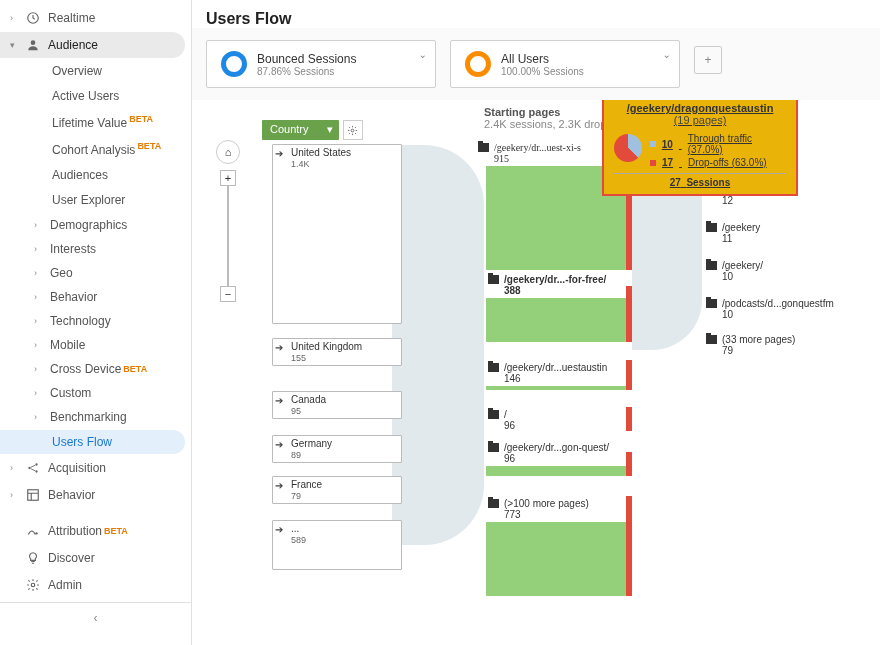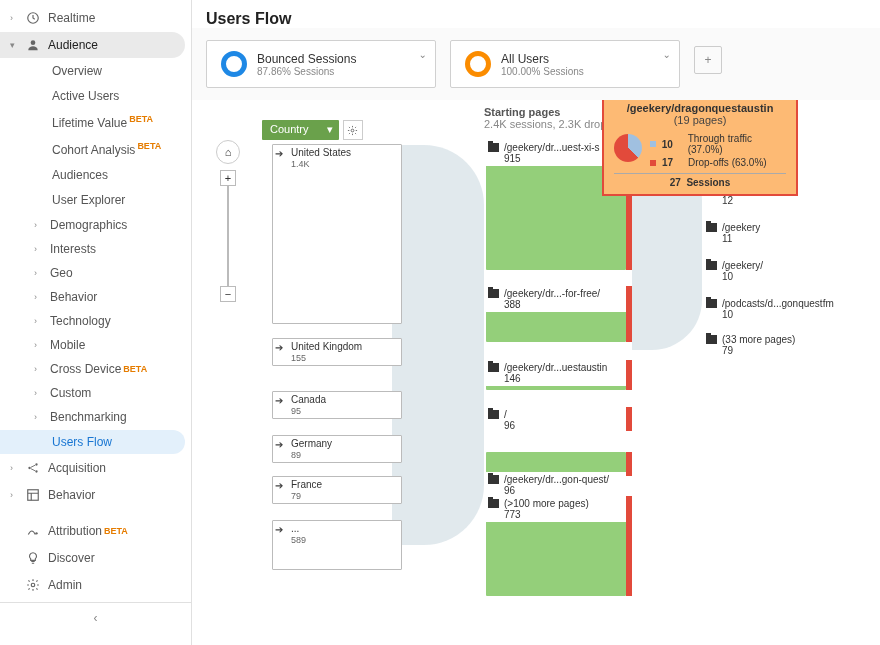--- a/index.html
+++ b/index.html
@@ -45,21 +45,21 @@
 .node { position: absolute; background: #fff; border: 1px solid #bbb; border-radius: 1px; font-size: 10px; color: #333; padding: 2px 4px 2px 18px; }
 .node .nm { display: block; }
 .node .vl { color: #666; font-size: 9px; }
 .node .arr { position: absolute; left: 2px; top: 3px; font-size: 10px; color: #444; }
 .page-green { position: absolute; background: #94cf7a; border-radius: 1px; }
 .page-box { position: absolute; background: #fff; font-size: 10px; color: #333; padding: 2px 4px 2px 18px; }
 .page-box .ic { position: absolute; left: 2px; top: 3px; width: 11px; height: 9px; background: #333; }
 .page-box .ic::before { content: ''; position: absolute; left: 0; top: -2px; width: 5px; height: 1.5px; background: #333; }
 .drop-bar { position: absolute; background: #e24a3b; width: 6px; }
 .link-path { position: absolute; background: rgba(180, 200, 210, 0.4); }
-.tooltip { position: absolute; background: #fdba74; border: 2px solid #e24a3b; padding: 6px 10px; font-size: 11px; z-index: 100; width: 196px; }
+.tooltip { position: absolute; background: #eab308; border: 2px solid #e24a3b; padding: 6px 10px; font-size: 11px; z-index: 100; width: 196px; text-decoration: underline; }
 .tooltip .tt-title { font-weight: bold; text-align: center; font-size: 11px; }
 .tooltip .tt-sub { text-align: center; font-size: 11px; color: #444; margin-bottom: 6px; }
 .tooltip .tt-row { display: flex; align-items: center; gap: 6px; font-size: 10px; padding: 1px 0; }
 .tooltip .tt-pie { width: 28px; height: 28px; border-radius: 50%; background: conic-gradient(#a0c0e0 0 37%, #e24a3b 37% 100%); float: left; margin-right: 8px; margin-top: 2px; }
 .tooltip .tt-legend { overflow: hidden; }
 .tooltip .dot { width: 6px; height: 6px; display: inline-block; }
 .tooltip .dot.blue { background: #a0c0e0; }
 .tooltip .dot.red { background: #e24a3b; }
 .tooltip .tt-foot { border-top: 1px solid #aaa; margin-top: 4px; padding-top: 3px; text-align: center; font-size: 10px; font-weight: bold; clear: both; }
 svg.icn-svg { width: 14px; height: 14px; fill: currentColor; }
@@ -263,37 +263,37 @@
       <span class="vl">79</span>
     </div>
     <div class="node" style="left:80px; top:420px; width:130px; height:50px;">
       <span class="arr">➔</span>
       <span class="nm">...</span>
       <span class="vl">589</span>
     </div>
 
     <div class="page-green" style="left:294px; top:40px; width:140px; height:130px;"></div>
     <div class="drop-bar" style="left:434px; top:40px; height:130px;"></div>
-    <div class="page-box" style="left:294px; top:40px; width:140px;"><span class="ic"></span><span>/geekery/dr...uest-xi-s</span><br><span class="vl">915</span></div>
+    <div class="page-box" style="left:284px; top:40px; width:140px;font-family:Liberation Serif, serif;"><span class="ic"></span><span>/geekery/dr...uest-xi-s</span><br><span class="vl">915</span></div>
 
     <div class="page-green" style="left:294px; top:186px; width:140px; height:56px;"></div>
     <div class="drop-bar" style="left:434px; top:186px; height:56px;"></div>
-    <div class="page-box" style="left:294px; top:186px; width:140px;"><span class="ic"></span><span>/geekery/dr...-for-free/</span><br><span class="vl">388</span></div>
+    <div class="page-box" style="left:294px; top:172px; width:140px;font-weight:bold;"><span class="ic"></span><span>/geekery/dr...-for-free/</span><br><span class="vl">388</span></div>
 
     <div class="page-green" style="left:294px; top:260px; width:140px; height:30px;"></div>
     <div class="drop-bar" style="left:434px; top:260px; height:30px;"></div>
     <div class="page-box" style="left:294px; top:260px; width:140px;"><span class="ic"></span><span>/geekery/dr...uestaustin</span><br><span class="vl">146</span></div>
 
     <div class="page-green" style="left:294px; top:307px; width:140px; height:24px;"></div>
     <div class="drop-bar" style="left:434px; top:307px; height:24px;"></div>
     <div class="page-box" style="left:294px; top:307px; width:140px;"><span class="ic"></span><span>/</span><br><span class="vl">96</span></div>
 
     <div class="page-green" style="left:294px; top:352px; width:140px; height:24px;"></div>
     <div class="drop-bar" style="left:434px; top:352px; height:24px;"></div>
-    <div class="page-box" style="left:294px; top:372px; width:140px;"><span class="ic"></span><span>/geekery/dr...gon-quest/</span><br><span class="vl">96</span></div>
+    <div class="page-box" style="left:294px; top:340px; width:140px;"><span class="ic"></span><span>/geekery/dr...gon-quest/</span><br><span class="vl">96</span></div>
 
     <div class="page-green" style="left:294px; top:396px; width:140px; height:100px;"></div>
     <div class="drop-bar" style="left:434px; top:396px; height:100px;"></div>
     <div class="page-box" style="left:294px; top:396px; width:140px;"><span class="ic"></span><span>(&gt;100 more pages)</span><br><span class="vl">773</span></div>
 
     <div class="link-path" style="left:440px; top:50px; width:70px; height:200px; border-radius:0 50px 50px 0;"></div>
 
     <div class="page-box" style="left:512px; top:40px; width:130px;"><span class="ic"></span><span>...tin</span></div>
     <div class="page-box" style="left:512px; top:82px; width:130px;"><span class="ic"></span><br><span class="vl">12</span></div>
     <div class="page-box" style="left:512px; top:120px; width:130px;"><span class="ic"></span><span>/geekery</span><br><span class="vl">11</span></div>

